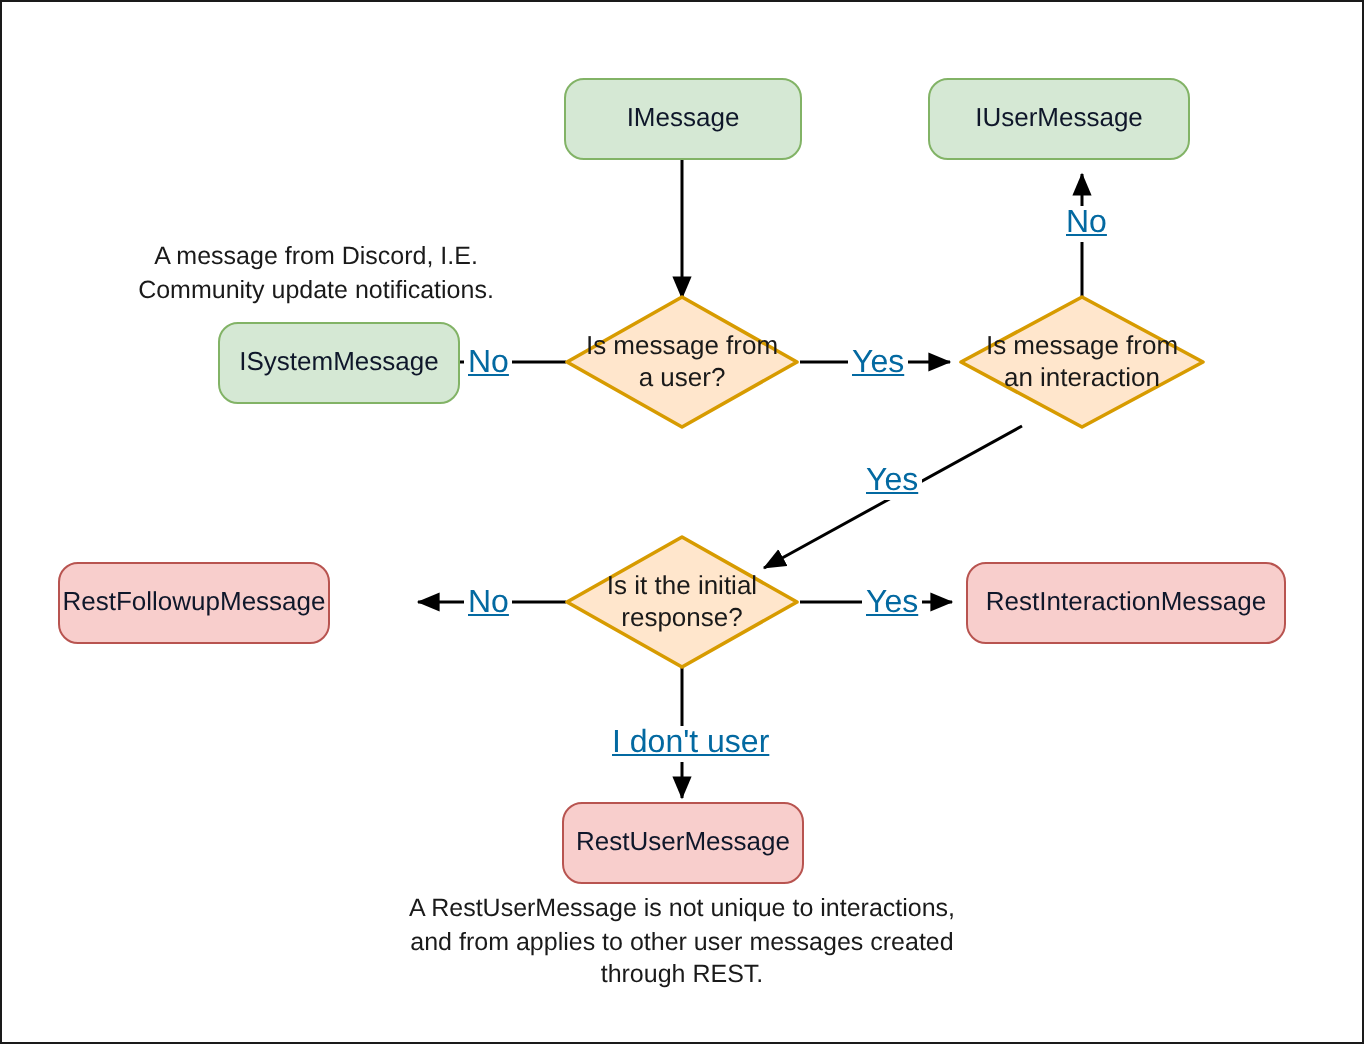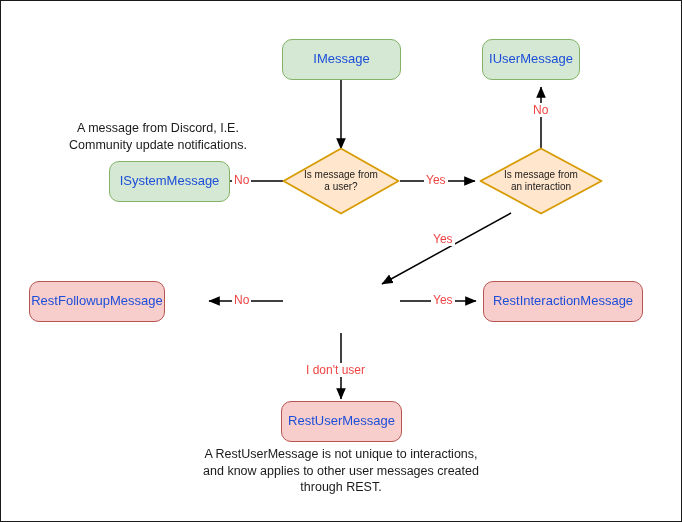--- a/index.html
+++ b/index.html
@@ -19,21 +19,21 @@
     box-sizing: border-box;
     overflow: hidden;
   }
   .node {
     position: absolute;
     box-sizing: border-box;
     display: flex;
     align-items: center;
     justify-content: center;
     text-align: center;
-    color: #1d4ed8;
+    color: #0f172a;
     font-size: 13px;
     line-height: 1.25;
     z-index: 3;
   }
   .node.box {
     border-radius: 10px;
     border-width: 1.6px;
     border-style: solid;
   }
   .node.green {
@@ -57,33 +57,34 @@
   .diamond-label {
     position: absolute;
     left: 0;
     top: 0;
     width: 100%;
     height: 100%;
     display: flex;
     align-items: center;
     justify-content: center;
     text-align: center;
-    font-size: 10px;
+    font-size: 13px;
     line-height: 1.25;
     color: #1a1a1a;
     white-space: pre-line;
   }
   .edge-label {
     position: absolute;
-    font-size: 12px;
-    color: #ef4444;
+    font-size: 16px;
+    color: #0369a1;
     background: #ffffff;
     padding: 0 2px;
     white-space: nowrap;
     z-index: 4;
+    text-decoration: underline;
   }
   .note {
     position: absolute;
     font-size: 12.5px;
     line-height: 1.32;
     color: #1a1a1a;
     text-align: center;
     white-space: pre-line;
     z-index: 2;
   }
@@ -122,21 +123,21 @@
      RestInteractionMessage --&gt;
     <path d="M399,300 L475,300" stroke="#000000" stroke-width="1.5" fill="none" marker-end="url(#arrow)"></path>
      RestUserMessage --&gt;
     <path d="M340,332 L340,398" stroke="#000000" stroke-width="1.5" fill="none" marker-end="url(#arrow)"></path>
   </svg>
 
   <div class="node box green" style="left:281px; top:38px; width:119px; height:41px;">
     <span>IMessage</span>
   </div>
 
-  <div class="node box green" style="left:481px; top:38px; width:98px; height:41px;">
+  <div class="node box green" style="left:463px; top:38px; width:131px; height:41px;">
     <span>IUserMessage</span>
   </div>
 
   <div class="node box green" style="left:80px; top:160px; width:121px; height:41px;margin-left:28px;">
     <span>ISystemMessage</span>
   </div>
 
   <div class="diamond-wrap" style="left:281px; top:146px; width:118px; height:68px;">
     <svg width="118" height="68" viewBox="0 0 118 68">
       <polygon points="59,1.5 116.5,34 59,66.5 1.5,34" fill="#ffe6cc" stroke="#d79b00" stroke-width="1.8" stroke-linejoin="round"></polygon>
@@ -146,20 +147,27 @@
   </div>
 
   <div class="diamond-wrap" style="left:478px; top:146px; width:124px; height:68px;">
     <svg width="124" height="68" viewBox="0 0 124 68">
       <polygon points="62,1.5 122.5,34 62,66.5 1.5,34" fill="#ffe6cc" stroke="#d79b00" stroke-width="1.8" stroke-linejoin="round"></polygon>
     </svg>
     <div class="diamond-label">Is message from
 an interaction</div>
   </div>
 
+  <div class="diamond-wrap" style="left:281px; top:266px; width:118px; height:68px;">
+    <svg width="118" height="68" viewBox="0 0 118 68">
+      <polygon points="59,1.5 116.5,34 59,66.5 1.5,34" fill="#ffe6cc" stroke="#d79b00" stroke-width="1.8" stroke-linejoin="round"></polygon>
+    </svg>
+    <div class="diamond-label">Is it the initial
+response?</div>
+  </div>
 
   <div class="node box red" style="left:28px; top:280px; width:136px; height:41px;">
     <span>RestFollowupMessage</span>
   </div>
 
   <div class="node box red" style="left:482px; top:280px; width:160px; height:41px;">
     <span>RestInteractionMessage</span>
   </div>
 
   <div class="node box red" style="left:280px; top:400px; width:121px; height:41px;">
@@ -177,16 +185,16 @@
   <div class="edge-label" style="left:231px; top:292px;">No</div>
 
   <div class="edge-label" style="left:430px; top:292px;">Yes</div>
 
   <div class="edge-label" style="left:303px; top:362px;">I don't user</div>
 
   <div class="note" style="left:50px; top:119px; width:190px;margin-left:12px;">A message from Discord, I.E.
 Community update notifications.</div>
 
   <div class="note" style="left:190px; top:445px; width:300px;">A RestUserMessage is not unique to interactions,
-and know applies to other user messages created
+and from applies to other user messages created
 through REST.</div>
 
 </div>
 
 </body></html>

